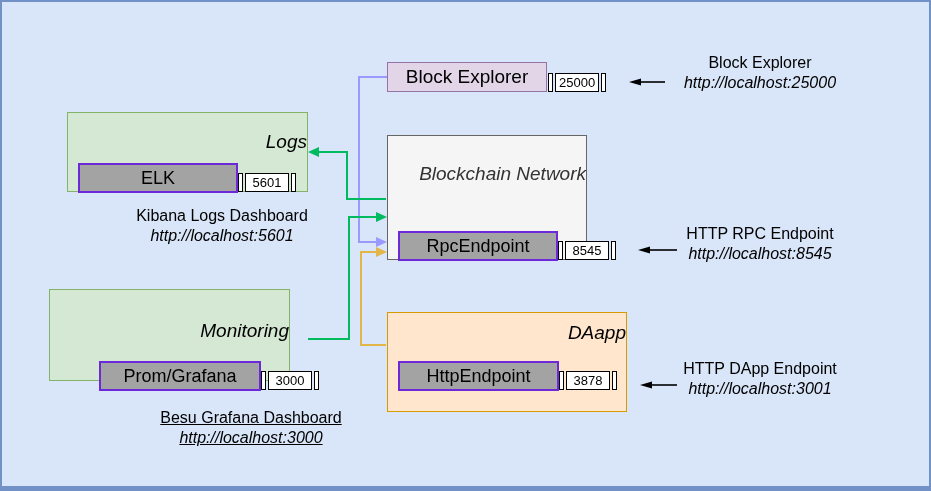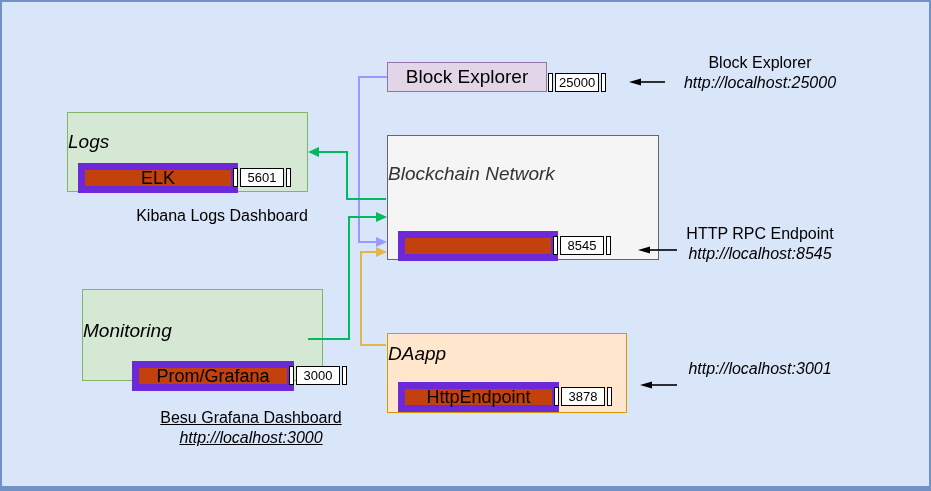--- a/index.html
+++ b/index.html
@@ -11,29 +11,29 @@
     border:2px solid #7191c7;
     border-bottom-width:5px;
     font-family:"Liberation Sans", sans-serif;
     color:#000;
     overflow:hidden;
   }
 
   .group { position:absolute; border:1px solid; }
   .group-title {
     position:absolute; left:0; width:100%;
-    text-align:left; font-style:italic;
+    text-align:right; font-style:italic;
     font-size:19px; line-height:24px;
   }
   .logs-group, .monitoring-group { background:#d5e8d4; border-color:#82b366; }
   .blockchain-group { background:#f5f5f5; border-color:#666666; color:#333333; }
   .daapp-group { background:#ffe6cc; border-color:#d79b00; }
 
   .comp {
-    position:absolute; background:#c2410c; border:7px solid #6d28d9;
+    position:absolute; background:#a3a3a3; border:2px solid #6d28d9;
     display:flex; align-items:center; justify-content:center;
     font-size:18px; color:#000;
   }
   .explorer-box {
     position:absolute; left:385px; top:60px; width:160px; height:30px;
     background:#e1d5e7; border:1px solid #9673a6;
     display:flex; align-items:center; justify-content:center;
     font-size:19px;
   }
 
@@ -79,71 +79,74 @@
     <div class="port">
       <span class="bar"></span>
       <span class="num">5601</span>
       <span class="bar"></span>
     </div>
   </div>
 </div>
 
 <div class="caption" style="left:100px; top:204px;">
   <div>Kibana Logs Dashboard</div>
+  <div class="url">http://localhost:5601</div>
 </div>
 
-<div class="group monitoring-group" style="left:80px; top:287px; width:241px; height:92px;">
+<div class="group monitoring-group" style="left:47px; top:287px; width:241px; height:92px;">
   <div class="group-title" style="top:29px;">Monitoring</div>
   <div class="comp" style="left:10px; top:71px; width:162px; height:30px;margin-left:39px;">
     <span>Prom/Grafana</span>
     <div class="port">
       <span class="bar"></span>
       <span class="num">3000</span>
       <span class="bar"></span>
     </div>
   </div>
 </div>
 
 <div class="caption" style="left:129px; top:406px;text-decoration:underline;">
   <div>Besu Grafana Dashboard</div>
   <div class="url">http://localhost:3000</div>
 </div>
 
-<div class="group blockchain-group" style="left:385px; top:133px; width:272px; height:125px;">
+<div class="group blockchain-group" style="left:385px; top:133px; width:200px; height:125px;">
   <div class="group-title" style="top:26px;">Blockchain Network</div>
   <div class="comp" style="left:10px; top:95px; width:160px; height:30px;">
+    <span>RpcEndpoint</span>
     <div class="port">
       <span class="bar"></span>
       <span class="num">8545</span>
       <span class="bar"></span>
     </div>
   </div>
 </div>
 
-<div class="group daapp-group" style="left:385px; top:310px; width:240px; height:80px;margin-top:21px;">
+<div class="group daapp-group" style="left:385px; top:310px; width:240px; height:100px;">
   <div class="group-title" style="top:8px;">DAapp</div>
   <div class="comp" style="left:10px; top:48px; width:161px; height:30px;">
     <span>HttpEndpoint</span>
     <div class="port">
       <span class="bar"></span>
       <span class="num">3878</span>
       <span class="bar"></span>
     </div>
   </div>
 </div>
 
 <div class="annotation" style="left:638px; top:51px;">
   <div>Block Explorer</div>
   <div class="url">http://localhost:25000</div>
 </div>
 <div class="annotation" style="left:638px; top:222px;">
   <div>HTTP RPC Endpoint</div>
   <div class="url">http://localhost:8545</div>
 </div>
 <div class="annotation" style="left:638px; top:357px;">
+  <div>HTTP DApp Endpoint</div>
   <div class="url">http://localhost:3001</div>
 </div>
 
 <svg class="overlay" viewBox="0 0 931 491">
 
   <polyline points="385,75 357,75 357,240 379,240" fill="none" stroke-width="2" stroke="#9999ff"></polyline>
   <polygon points="385,240 374,235 374,245" fill="#9999ff"></polygon>
 
   <polyline points="384,197 345,197 345,150 313,150" fill="none" stroke-width="2" stroke="#00ba5f"></polyline>
   <polygon points="306,150 317,145 317,155" fill="#00ba5f"></polygon>

